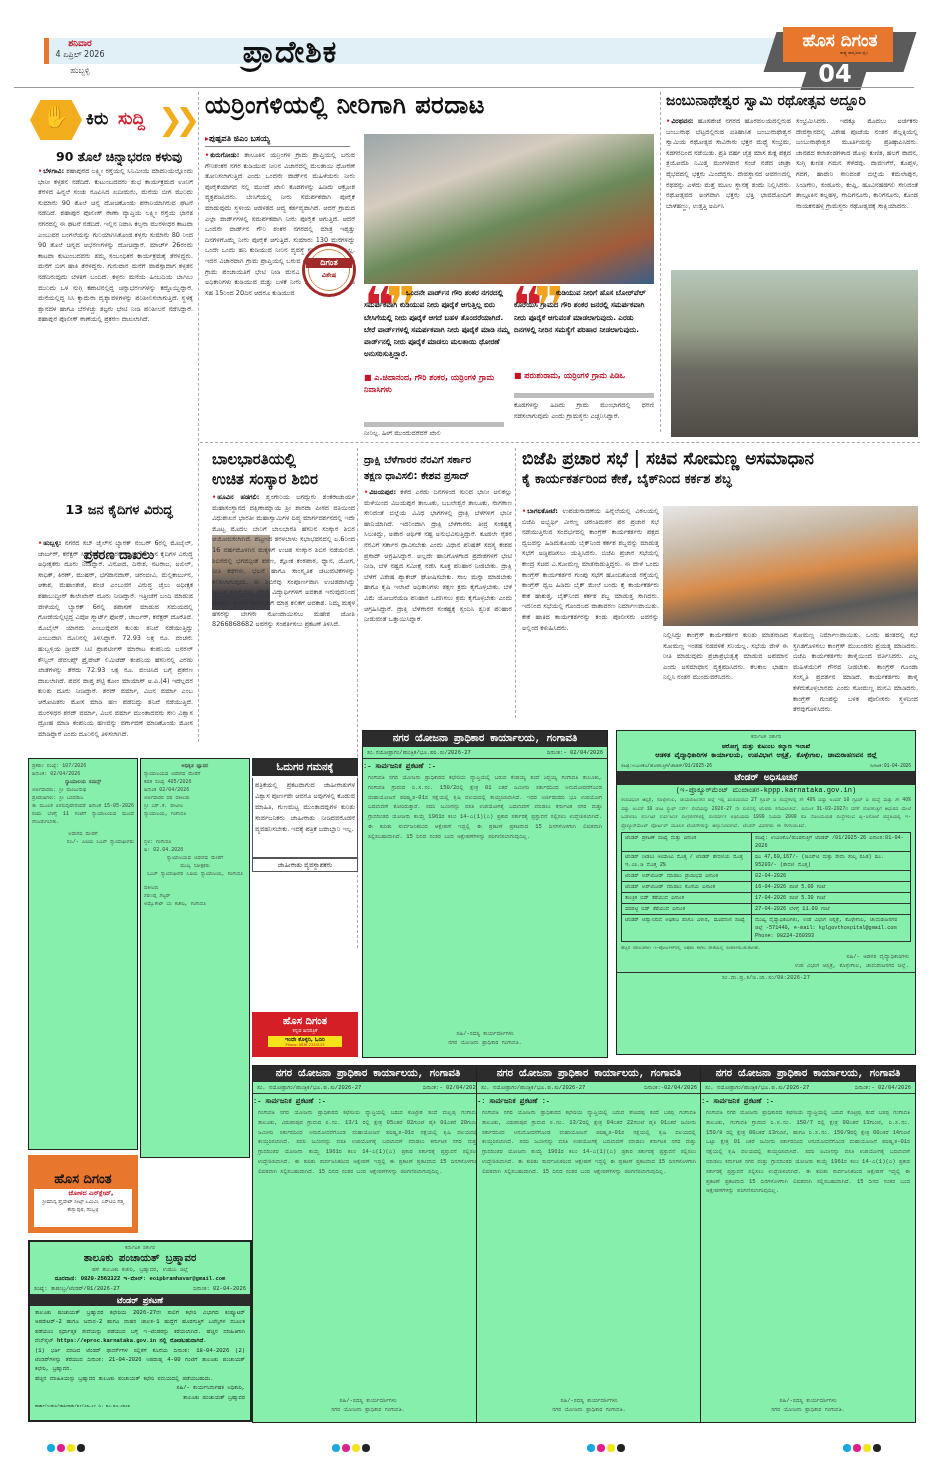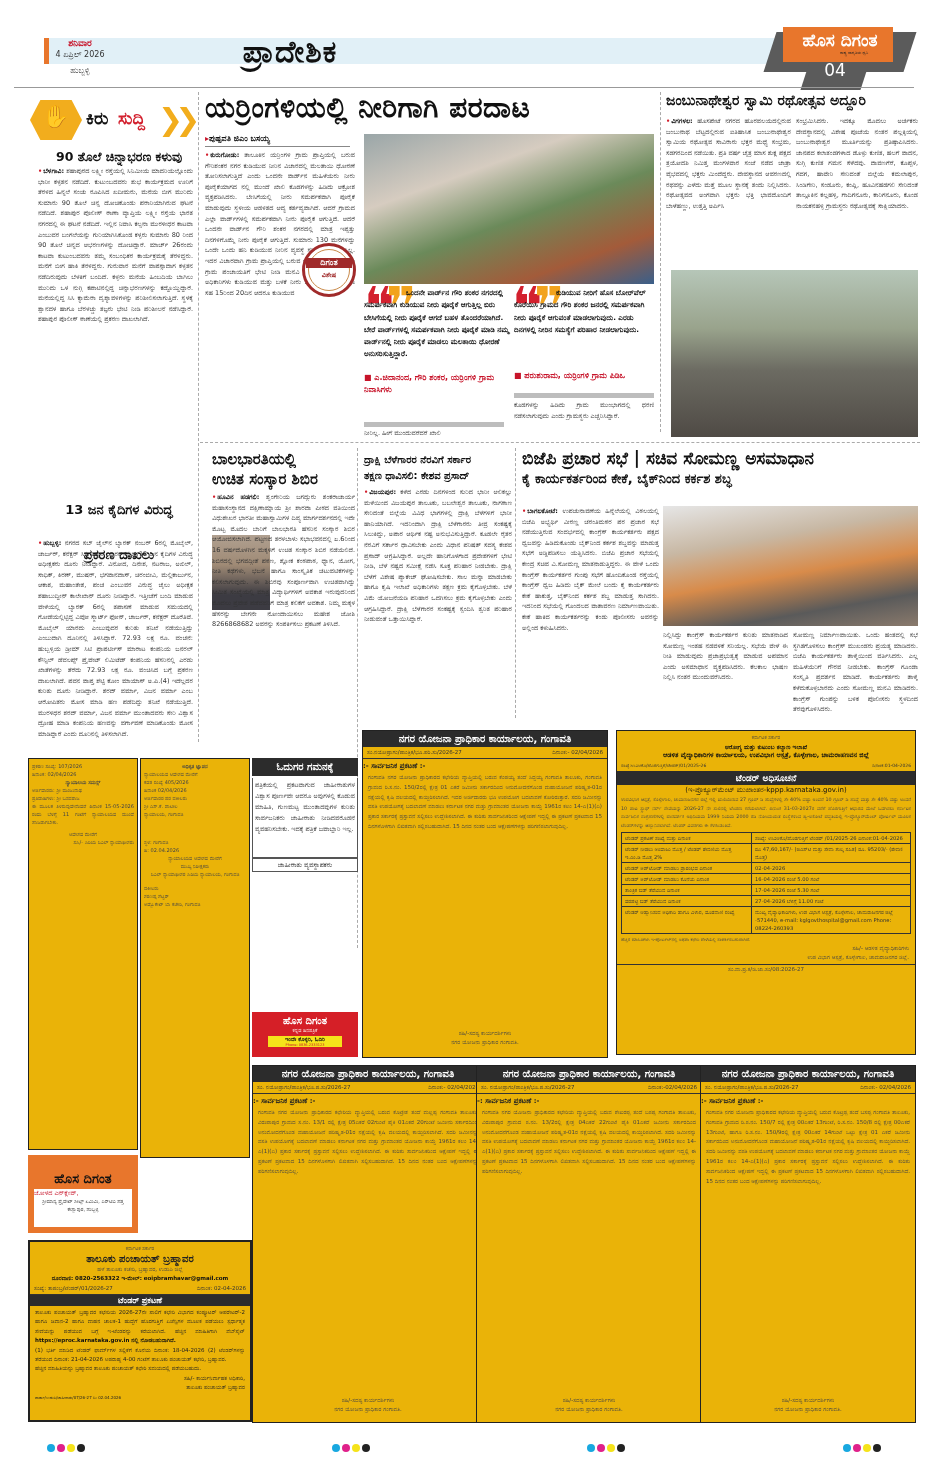--- a/index.html
+++ b/index.html
@@ -18,21 +18,21 @@
   #hdr-orange { left: 44px; top: 38px; width: 5px; height: 26px; background: #e8762c; }
   #hdr-day { left: 50px; top: 38px; width: 60px; font-size: 9px; font-weight: bold; color: #c7142a; text-align: center; }
   #hdr-date { left: 50px; top: 50px; width: 60px; font-size: 8px; color: #333; text-align: center; }
   #hdr-city { left: 50px; top: 66px; width: 60px; font-size: 8px; color: #333; text-align: center; }
   #hdr-section { left: 110px; top: 34px; width: 360px; font-size: 30px; font-weight: 900; text-align: center; color: #111; letter-spacing: 1px; }
   #logo-dark { left: 770px; top: 32px; width: 140px; height: 40px; background: #5b5b5b; transform: skewX(-18deg); }
   #logo-orange { left: 783px; top: 27px; width: 110px; height: 35px; background: #e8762c; }
   #logo-text { left: 785px; top: 30px; width: 110px; font-size: 17px; font-weight: 900; color: #fff; text-align: center; }
   #logo-tag { left: 840px; top: 50px; font-size: 4px; color: #222; }
   #page-no-bg { left: 805px; top: 62px; width: 60px; height: 28px; background: #5b5b5b; transform: skewX(-18deg); }
-  #page-no { left: 805px; top: 60px; width: 60px; font-size: 17px; font-weight: normal; color: #fff; text-align: center; }
+  #page-no { left: 805px; top: 60px; width: 60px; font-size: 24px; font-weight: bold; color: #fff; text-align: center; }
   #hdr-rule { left: 14px; top: 87px; width: 900px; height: 1px; background: #999; }
 
   
   #ks-hex { left: 30px; top: 100px; width: 52px; height: 40px; background: #f2ad1d; clip-path: polygon(20% 0,80% 0,100% 50%,80% 100%,20% 100%,0 50%); }
   #ks-hand { left: 42px; top: 104px; font-size: 22px; }
   #ks-label-1 { left: 86px; top: 108px; font-size: 17px; font-weight: 900; color: #111; }
   #ks-label-2 { left: 118px; top: 108px; font-size: 17px; font-weight: 900; color: #d3202e; }
   #ks-chev { left: 158px; top: 102px; font-size: 30px; color: #f2ad1d; font-weight: bold; letter-spacing: -8px; }
 
   .photo { background: linear-gradient(160deg,#9aa6a8 0%,#d6ccc0 30%,#6b8a5a 55%,#a35b3a 80%,#3a5f8a 100%); }
@@ -45,21 +45,21 @@
   .q-orange { color: #f2a31d; }
   .quote-text { font-size: 7.2px; line-height: 12.3px; font-weight: bold; color: #111; }
   .quote-by { font-size: 8px; line-height: 12px; font-weight: bold; color: #c7142a; }
   .quote-by::before { content: "■ "; }
   .grey-bar { position: absolute; height: 5px; background: #bdbdbd; }
 
   .badge-circle { border-radius: 50%; border: 3px solid #a02a2a; background: #fff; }
   .badge-inner { border-radius: 50%; border: 1px solid #c98a4a; }
 
   
-  .ad-box { position: absolute; border: 1.5px solid #222; background: #eab308; }
+  .ad-box { position: absolute; border: 1.5px solid #222; background: #86efac; font-family: Liberation Mono, monospace; }
   .ad-title { background: #2c2c2c; color: #fff; font-weight: bold; text-align: center; font-size: 10px; line-height: 16px; }
   .ad-ref { font-size: 5.5px; line-height: 9px; color: #333; display: flex; justify-content: space-between; padding: 1px 4px; border-bottom: 1px solid #333; }
   .ad-sub { font-size: 7px; font-weight: bold; text-align: left; line-height: 10px; margin-top: 2px; }
   .ad-body { font-size: 5.5px; line-height: 9.8px; color: #444; text-align: justify; padding: 2px 5px; overflow: hidden; }
   .ad-sign { font-size: 5.5px; line-height: 9px; color: #444; text-align: center; }
   table.tender { border-collapse: collapse; width: 100%; font-size: 5.2px; color: #333; }
   table.tender td { border: 1px solid #333; padding: 1px 3px; vertical-align: top; line-height: 8px; }
 
   .cmyk span { display: inline-block; width: 8px; height: 8px; border-radius: 50%; margin-right: 2px; }
 </style>
@@ -99,21 +99,21 @@
   <span>ಶಹಾಪುರದ ಲಕ್ಷ್ಮೀ ರಸ್ತೆಯಲ್ಲಿ ಸಿನಿಮೀಯ ಮಾದರಿಯಲ್ಲೊಂದು ಭಾರೀ ಕಳ್ಳತನ ನಡೆದಿದೆ. ಕುಟುಂಬದವರು ಶುಭ ಕಾರ್ಯಕ್ರಮದ ಊರಿಗೆ ತೆರಳಿದ ಹಿನ್ನಲೆ ಸಂಚು ರೂಪಿಸಿದ ಖದೀಮರು, ಮನೆಯ ಬೀಗ ಮುರಿದು ಸುಮಾರು 90 ತೊಲೆ ಚಿನ್ನ ದೋಚಿಕೊಂಡು ಪರಾರಿಯಾಗಿರುವ ಘಟನೆ ನಡೆದಿದೆ. ಶಹಾಪುರ ಪೊಲೀಸ್ ಠಾಣಾ ವ್ಯಾಪ್ತಿಯ ಲಕ್ಷ್ಮೀ ರಸ್ತೆಯ ಭಾರತ ನಗರದಲ್ಲಿ ಈ ಘಟನೆ ನಡೆದಿದೆ. ಇಲ್ಲಿನ ನಿವಾಸಿ ಕಲ್ಪನಾ ಮುರಳೀಧರ ಕಾಟವಾ ಎಂಬುವರ ಬಂಗಲೆಯನ್ನು ಗುರಿಯಾಗಿಸಿಕೊಂಡ ಕಳ್ಳರು ಸುಮಾರು 80 ರಿಂದ 90 ತೊಲೆ ಚಿನ್ನದ ಆಭರಣಗಳನ್ನು ದೋಚಿದ್ದಾರೆ. ಮಾರ್ಚ್ 26ರಂದು ಕಾಟವಾ ಕುಟುಂಬದವರು ತಮ್ಮ ಸಂಬಂಧಿಕರ ಕಾರ್ಯಕ್ರಮಕ್ಕೆ ತೆರಳಿದ್ದರು. ಮನೆಗೆ ಬೀಗ ಹಾಕಿ ತೆರಳಿದ್ದರು. ಗುರುವಾರ ಮನೆಗೆ ವಾಪಸ್ಸಾದಾಗ ಕಳ್ಳತನ ನಡೆದಿರುವುದು ಬೆಳಕಿಗೆ ಬಂದಿದೆ. ಕಳ್ಳರು ಮನೆಯ ಹಿಂಬದಿಯ ಬಾಗಿಲು ಮುರಿದು ಒಳ ನುಗ್ಗಿ ಕಪಾಟಿನಲ್ಲಿದ್ದ ಚಿನ್ನಾಭರಣಗಳನ್ನು ಕದ್ದೊಯ್ದಿದ್ದಾರೆ. ಮನೆಯಲ್ಲಿದ್ದ ಸಿಸಿ ಕ್ಯಾಮೆರಾ ದೃಶ್ಯಾವಳಿಗಳನ್ನು ಪರಿಶೀಲಿಸಲಾಗುತ್ತಿದೆ. ಸ್ಥಳಕ್ಕೆ ಶ್ವಾನದಳ ಹಾಗೂ ಬೆರಳಚ್ಚು ತಜ್ಞರು ಭೇಟಿ ನೀಡಿ ಪರಿಶೀಲನೆ ನಡೆಸಿದ್ದಾರೆ. ಶಹಾಪುರ ಪೊಲೀಸ್ ಠಾಣೆಯಲ್ಲಿ ಪ್ರಕರಣ ದಾಖಲಾಗಿದೆ.</span>
 </div>
 
 <div class="abs hd" style="left:44px;top:503px;width:150px;font-size:13px;text-align:center;">13 ಜನ ಕೈದಿಗಳ ವಿರುದ್ಧ</div>
 <div class="abs hd" style="left:44px;top:548px;width:150px;font-size:13px;text-align:center;">ಪ್ರಕರಣ ದಾಖಲು</div>
 <div class="abs txt" style="left:38px;top:538px;width:155px;height:210px;">
   <span class="dl">ಹುಬ್ಬಳ್ಳಿ:</span>
   <span>ನಗರದ ಸಬ್ ಜೈಲ್‌ನ ಬ್ಯಾರಕ್ ನಂಬರ್ 6ರಲ್ಲಿ ಮೊಬೈಲ್, ಚಾರ್ಜರ್, ಕನೆಕ್ಟರ್ ಸಿಕ್ಕ ಹಿನ್ನೆಲೆ ಬ್ಯಾರಕ್‌ನಲ್ಲಿದ್ದ 13 ಜನ ಕೈದಿಗಳ ವಿರುದ್ಧ ಅಧೀಕ್ಷಕರು ದೂರು ನೀಡಿದ್ದಾರೆ. ವಿನೋದ, ದಿನೇಶ, ನಟರಾಜ, ಅಖಿಲ್, ಸಾಧಿಕ್, ಕಿರಣ್, ಮುಷರ್, ಭಗವಾನದಾಸ್, ಚಿರಂಜೀವಿ, ಮಲ್ಲಿಕಾರ್ಜುನ, ಆಕಾಶ, ಮಹಾಂತೇಶ, ಪಂಚ ಎಂಬುವರ ವಿರುದ್ಧ ಜೈಲು ಅಧೀಕ್ಷಕ ಶಹಾಬುದ್ದೀನ್ ಕಾಲೇಖಾನ್ ದೂರು ನೀಡಿದ್ದಾರೆ. ಇತ್ತೀಚೆಗೆ ಬಂದಿ ಮಾಡುವ ವೇಳೆಯಲ್ಲಿ ಬ್ಯಾರಕ್ 6ರಲ್ಲಿ ತಪಾಸಣೆ ಮಾಡುವ ಸಮಯದಲ್ಲಿ ಗೋಡೆಯಲ್ಲಿಟ್ಟಿದ್ದ ವಿವೋ ಸ್ಮಾರ್ಟ್ ಫೋನ್, ಚಾರ್ಜರ್, ಕನೆಕ್ಟರ್ ದೊರೆತಿವೆ. ಮೊಬೈಲ್ ಯಾರದು ಎಂಬುವುದರ ಕುರಿತು ತನಿಖೆ ನಡೆಯುತ್ತಿದ್ದು ಎಂಬುದಾಗಿ ದೂರಿನಲ್ಲಿ ತಿಳಿಸಿದ್ದಾರೆ. 72.93 ಲಕ್ಷ ರೂ. ವಂಚನೆ: ಹುಬ್ಬಳ್ಳಿಯ ಡ್ರೀಮ್ ಸಿಟಿ ಪ್ರಾಪರ್ಟೀಸ್ ಮಾರಾಟ ಕಂಪನಿಯ ಜನರಲ್ ಕೌನ್ಸಿಲ್ ಡೆವಲಪ್ಸ್ ಪ್ರೈವೇಟ್ ಲಿಮಿಟೆಡ್ ಕಂಪನಿಯ ಹೆಸರಿನಲ್ಲಿ ಎರಡು ಖಾತೆಗಳನ್ನು ತೆರೆದು 72.93 ಲಕ್ಷ ರೂ. ವಂಚಿಸಿದ ಬಗ್ಗೆ ಪ್ರಕರಣ ದಾಖಲಾಗಿದೆ. ಪವನ ವಾಪ್ತ ಶೆಟ್ಟಿ ಕೋಂ ಮಾಯಾಸ್ ಅ.ಪಿ.(4) ಇದೆಲ್ಲದರ ಕುರಿತು ದೂರು ನೀಡಿದ್ದಾರೆ. ಶರದ್ ವರ್ಮಾ, ವಿಜನ ವರ್ಮಾ ಎಂಬ ಆರೋಪಿತರು ಮೋಸ ಮಾಡಿ ಹಣ ಪಡೆದಿದ್ದು ತನಿಖೆ ನಡೆಯುತ್ತಿದೆ. ಮುರಳಿಧರ ಶರದ್ ವರ್ಮಾ, ವಿಜನ ವರ್ಮಾ ಮುಂತಾದವರು ಸೇರಿ ವಿಶ್ವಾಸ ದ್ರೋಹ ಮಾಡಿ ಕಂಪನಿಯ ಹಣವನ್ನು ವರ್ಗಾವಣೆ ಮಾಡಿಕೊಂಡು ಮೋಸ ಮಾಡಿದ್ದಾರೆ ಎಂದು ದೂರಿನಲ್ಲಿ ತಿಳಿಸಲಾಗಿದೆ.</span>
 </div>
 
-<div class="abs hd" style="left:205px;top:93px;width:455px;font-size:28px;letter-spacing:0.5px;">ಯರ್ರಿಂಗಳಿಯಲ್ಲಿ ನೀರಿಗಾಗಿ ಪರದಾಟ</div>
+<div class="abs hd" style="left:205px;top:93px;width:455px;font-size:24px;letter-spacing:0.5px;">ಯರ್ರಿಂಗಳಿಯಲ್ಲಿ ನೀರಿಗಾಗಿ ಪರದಾಟ</div>
 <div class="abs" style="left:205px;top:134px;width:145px;font-size:8px;font-weight:bold;color:#111;"><span style="color:#c7142a;">▸</span><span>ಪುಷ್ಪವತಿ ಜಿಎಂ ಬಸಯ್ಯ</span></div>
 <div class="hline" style="left:205px;top:146px;width:145px;background:#888;"></div>
 <div class="abs photo" style="left:364px;top:134px;width:290px;height:150px;"></div>
 
 <div class="abs txt" style="left:205px;top:150px;width:150px;height:290px;">
   <span class="dl">ಕುರುಗೋಡು:</span>
   <span>ತಾಲೂಕಿನ ಯರ್ರಿಂಗಳಿ ಗ್ರಾಮ ಪ್ರಾಪ್ತಿಯಲ್ಲಿ ಬರುವ ಗೌರಿಶಂಕರ ನಗರ ಕುಡಿಯುವ ನೀರಿನ ವಿಚಾರದಲ್ಲಿ ಮಲತಾಯಿ ಧೋರಣೆ ತೋರಿಸಲಾಗುತ್ತಿದೆ ಎಂದು ಒಂದನೇ ವಾರ್ಡ್‌ನ ಮಹಿಳೆಯರು ನೀರು ಪೂರೈಕೆಯಾಗದ ನಲ್ಲಿ ಮುಂದೆ ಖಾಲಿ ಕೊಡಗಳನ್ನು ಹಿಡಿದು ಆಕ್ರೋಶ ವ್ಯಕ್ತಪಡಿಸಿದರು. ಬೇಸಿಗೆಯಲ್ಲಿ ನೀರು ಸಮರ್ಪಕವಾಗಿ ಪೂರೈಕೆ ಮಾಡುವುದು ಸ್ಥಳೀಯ ಆಡಳಿತದ ಆದ್ಯ ಕರ್ತವ್ಯವಾಗಿದೆ. ಆದರೆ ಗ್ರಾಮದ ಎಲ್ಲಾ ವಾರ್ಡ್‌ಗಳಲ್ಲಿ ಸಮರ್ಪಕವಾಗಿ ನೀರು ಪೂರೈಕೆ ಆಗುತ್ತಿದೆ. ಆದರೆ ಒಂದನೇ ವಾರ್ಡ್‌ನ ಗೌರಿ ಶಂಕರ ನಗರದಲ್ಲಿ ಮಾತ್ರ ಇಪ್ಪತ್ತು ದಿನಗಳಿಗೊಮ್ಮೆ ನೀರು ಪೂರೈಕೆ ಆಗುತ್ತಿದೆ. ಸುಮಾರು 130 ಮನೆಗಳಿದ್ದು ಒಂದೇ ಒಂದು ಹನಿ ಕುಡಿಯುವ ನೀರಿನ ವ್ಯವಸ್ಥೆ ಸರಿಯಾಗಿ ಕೊಡುತ್ತಿಲ್ಲ. ಇದರ ವಿಚಾರವಾಗಿ ಗ್ರಾಮ ಪ್ರಾಪ್ತಿಯಲ್ಲಿ ಬರುವ ಅಧಿಕಾರಿಗಳು ಎಷ್ಟೇ ಭಾರಿ ಗ್ರಾಮ ಪಂಚಾಯತಿಗೆ ಭೇಟಿ ನೀಡಿ ಮನವಿ ಮಾಡಿದರು ಕಿವಿಗೊಡದ ಅಧಿಕಾರಿಗಳು ಕುಡಿಯುವ ಮತ್ತು ಬಳಕೆ ನೀರು ಒಂದೇ ಆಗಿದೆ. ಆದರೂ ಸಹ 15ರಿಂದ 20ದಿನ ಆದರೂ ಕುಡಿಯುವ</span>
 </div>
 
 <div class="abs badge-circle" style="left:302px;top:243px;width:54px;height:54px;"></div>
@@ -130,21 +130,21 @@
 
 <div class="abs" style="left:512px;top:286px;"><span class="quote-mark q-red">❝</span></div>
 <div class="abs" style="left:534px;top:286px;"><span class="quote-mark q-orange">❞</span></div>
 <div class="abs quote-text" style="left:514px;top:287px;width:140px;text-indent:42px;">ಕುಡಿಯುವ ನೀರಿಗೆ ಹೊಸ ಬೋರ್‌ವೆಲ್ ಕೊರೆಯಿಸಿ ಗ್ರಾಮದ ಗೌರಿ ಶಂಕರ ಜನರಲ್ಲಿ ಸಮರ್ಪಕವಾಗಿ ನೀರು ಪೂರೈಕೆ ಆಗುವಂತೆ ಮಾಡಲಾಗುವುದು. ಎರಡು ದಿನಗಳಲ್ಲಿ ನೀರಿನ ಸಮಸ್ಯೆಗೆ ಪರಿಹಾರ ನೀಡಲಾಗುವುದು.</div>
 <div class="abs quote-by" style="left:514px;top:370px;width:140px;">ಪರುಶುರಾಮ, ಯರ್ರಿಂಗಳಿ ಗ್ರಾಮ ಪಿಡಿಒ</div>
 <div class="grey-bar" style="left:514px;top:393px;width:140px;"></div>
 <div class="abs txt" style="left:514px;top:400px;width:140px;height:36px;">ಕೊಡಗಳನ್ನು ಹಿಡಿದು ಗ್ರಾಮ ಮುಂಭಾಗದಲ್ಲಿ ಧರಣಿ ನಡೆಸಲಾಗುವುದು ಎಂದು ಗ್ರಾಮಸ್ಥರು ಎಚ್ಚರಿಸಿದ್ದಾರೆ.</div>
 
 <div class="abs hd" style="left:666px;top:93px;width:250px;font-size:14px;">ಜಂಬುನಾಥೇಶ್ವರ ಸ್ವಾಮಿ ರಥೋತ್ಸವ ಅದ್ದೂರಿ</div>
 <div class="abs txt" style="left:666px;top:116px;width:125px;height:152px;">
-  <span class="dl">ವಿಗಗಳಲ:</span>
+  <span class="dl">ವಿರಥವನ:</span>
   <span>ಹೊಸಪೇಟೆ ನಗರದ ಹೊರವಲಯದಲ್ಲಿರುವ ಜಂಬುನಾಥ ಬೆಟ್ಟದಲ್ಲಿರುವ ಐತಿಹಾಸಿಕ ಜಂಬುನಾಥೇಶ್ವರ ಸ್ವಾಮಿಯ ರಥೋತ್ಸವ ಸಾವಿರಾರು ಭಕ್ತರ ಮಧ್ಯೆ ಸಂಭ್ರಮ, ಸಡಗರದಿಂದ ನಡೆಯಿತು. ಪ್ರತಿ ವರ್ಷ ಚೈತ್ರ ಮಾಸ ಶುಕ್ಲ ಪಕ್ಷದ ತ್ರಯೋದಶಿ ನಿಮಿತ್ತ ಮಂಗಳವಾರ ಸಂಜೆ ನಡೆದ ಜಾತ್ರಾ ವೈಭವದಲ್ಲಿ ಭಕ್ತರು ಮಿಂದೆದ್ದರು. ದೇವಸ್ಥಾನದ ಆವರಣದಲ್ಲಿ ರಥವನ್ನು ಎಳೆದು ಮತ್ತೆ ಮೂಲ ಸ್ಥಾನಕ್ಕೆ ತಂದು ನಿಲ್ಲಿಸಿದರು. ರಥೋತ್ಸವದ ಅಂಗವಾಗಿ ಭಕ್ತರು ಭಕ್ತಿ ಭಾವದೊಂದಿಗೆ ಬಾಳೆಹಣ್ಣು, ಉತ್ತತ್ತಿ ಅರ್ಪಿಸಿ</span>
 </div>
 <div class="abs txt" style="left:796px;top:116px;width:122px;height:152px;">ಸಂಭ್ರಮಿಸಿದರು. ಇದಕ್ಕೂ ಮೊದಲು ಅರ್ಚಕರು ದೇವಸ್ಥಾನದಲ್ಲಿ ವಿಶೇಷ ಪೂಜೆಯ ನಂತರ ಪಲ್ಲಕ್ಕಿಯಲ್ಲಿ ಜಂಬುನಾಥೇಶ್ವರ ಮೂರ್ತಿಯನ್ನು ಪ್ರತಿಷ್ಠಾಪಿಸಿದರು. ಜಾನಪದ ಕಲಾತಂಡಗಳಾದ ಡೊಳ್ಳು ಕುಣಿತ, ಹಲಗೆ ವಾದನ, ಸುಗ್ಗಿ ಕುಣಿತ ಗಮನ ಸೆಳೆದವು. ದಾವಣಗೆರೆ, ಕೊಪ್ಪಳ, ಗದಗ, ಹಾವೇರಿ ಸೇರಿದಂತೆ ಜಿಲ್ಲೆಯ ಕಮಲಾಪುರ, ಸಿಂಡಿಗೇರಿ, ಸಂಡೂರು, ಕಂಪ್ಲಿ, ಹೂವಿನಹಡಗಲಿ ಸೇರಿದಂತೆ ತಾಲ್ಲೂಕಿನ ಕಲ್ಲಹಳ್ಳಿ, ಗಾದಿಗನೂರು, ಕಾರಿಗನೂರು, ಕೊಂಡ ನಾಯಕನಹಳ್ಳಿ ಗ್ರಾಮಸ್ಥರು ರಥೋತ್ಸವಕ್ಕೆ ಸಾಕ್ಷಿಯಾದರು.</div>
 <div class="abs photo2" style="left:671px;top:270px;width:247px;height:167px;"></div>
 
 <div class="abs hd" style="left:212px;top:452px;width:145px;font-size:15px;">ಬಾಲಭಾರತಿಯಲ್ಲಿ</div>
 <div class="abs hd" style="left:212px;top:472px;width:145px;font-size:15px;">ಉಚಿತ ಸಂಸ್ಕಾರ ಶಿಬಿರ</div>
 <div class="abs photo4" style="left:212px;top:535px;width:58px;height:75px;"></div>
 <div class="abs txt" style="left:212px;top:492px;width:143px;height:252px;">
   <span class="dl">ಹೂವಿನ ಹಡಗಲಿ:</span>
@@ -207,21 +207,21 @@
     <div style="text-align:center;">ಸಿವಿಲ್ ನ್ಯಾಯಾಧೀಶರ ಹಿರಿಯ ನ್ಯಾಯಾಲಯ, ಗಂಗಾವತಿ</div>
     <div style="margin-top:6px;">ವಕೀಲರು</div>
     <div>ಶರಣಪ್ಪ ಶೆಟ್ಟರ್</div>
     <div>ಅಡ್ವೊಕೇಟ್ ಬಾ ಕಚೇರಿ, ಗಂಗಾವತಿ</div>
   </div>
 </div>
 
 <div class="abs" style="left:28px;top:1155px;width:110px;height:78px;background:#e8762c;">
   <div style="font-size:13px;font-weight:900;color:#111;text-align:center;margin-top:16px;">ಹೊಸ ದಿಗಂತ</div>
   <div style="margin:2px 6px 0;background:#fff;height:38px;">
-    <div style="font-size:6.5px;font-weight:normal;color:#c7142a;">ಜೋಳದ ಎನ್‌ಕ್ಲೇವ್,</div>
+    <div style="font-size:6.5px;font-weight:bold;text-align:center;color:#c7142a;margin-left:16px;">ಜೋಳದ ಎನ್‌ಕ್ಲೇವ್,</div>
     <div style="font-size:5px;line-height:8px;text-align:center;color:#222;">ಶ್ರೀಮಾನ್ಯ ಪ್ರೈವೇಟ್ ಶೀಟ್ಸ್ ಏಮಿಮಿ, ಎಸ್‌ಟಿಬಿ ಹತ್ತ ಕೇಶ್ವಾಪುರ, ಹುಬ್ಬಳ್ಳಿ</div>
   </div>
 </div>
 
 <div class="ad-box" style="left:28px;top:1240px;width:224px;height:182px;border-width:2px;">
   <div class="ad-sign" style="font-size:5px;margin-top:2px;">ಕರ್ನಾಟಕ ಸರ್ಕಾರ</div>
   <div style="font-size:10px;font-weight:bold;text-align:center;line-height:12px;">ತಾಲೂಕು ಪಂಚಾಯತ್ ಬ್ರಹ್ಮಾವರ</div>
   <div class="ad-sign">ಹಳೆ ತಾಲೂಕು ಕಚೇರಿ, ಬ್ರಹ್ಮಾವರ, ಉಡುಪಿ ಜಿಲ್ಲೆ</div>
   <div class="ad-sign" style="font-weight:bold;color:#111;">ದೂರವಾಣಿ: 0820-2563322 ಇ-ಮೇಲ್: eoipbramhavar@gmail.com</div>
   <div class="ad-ref">

